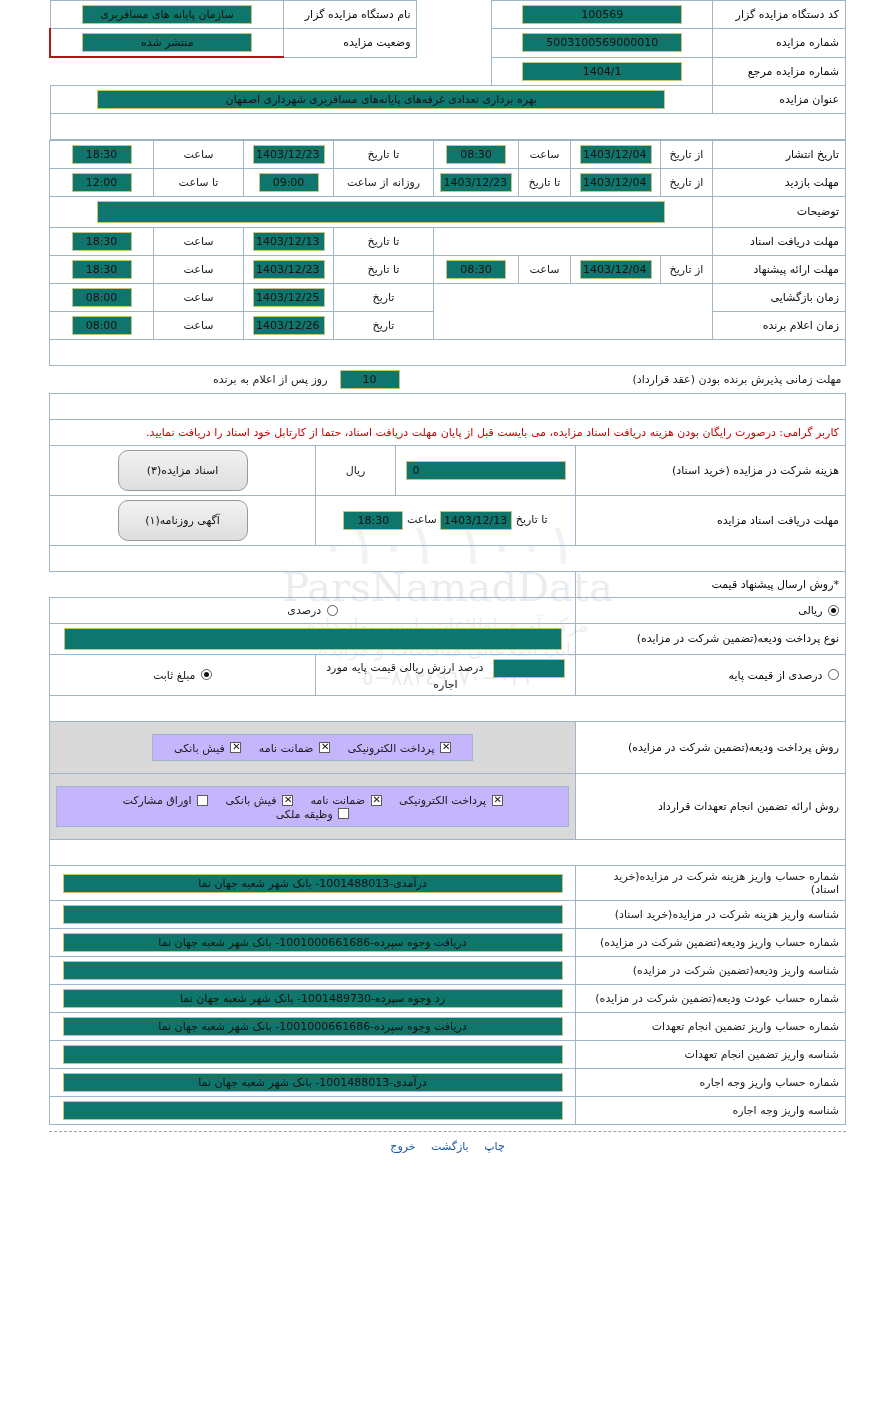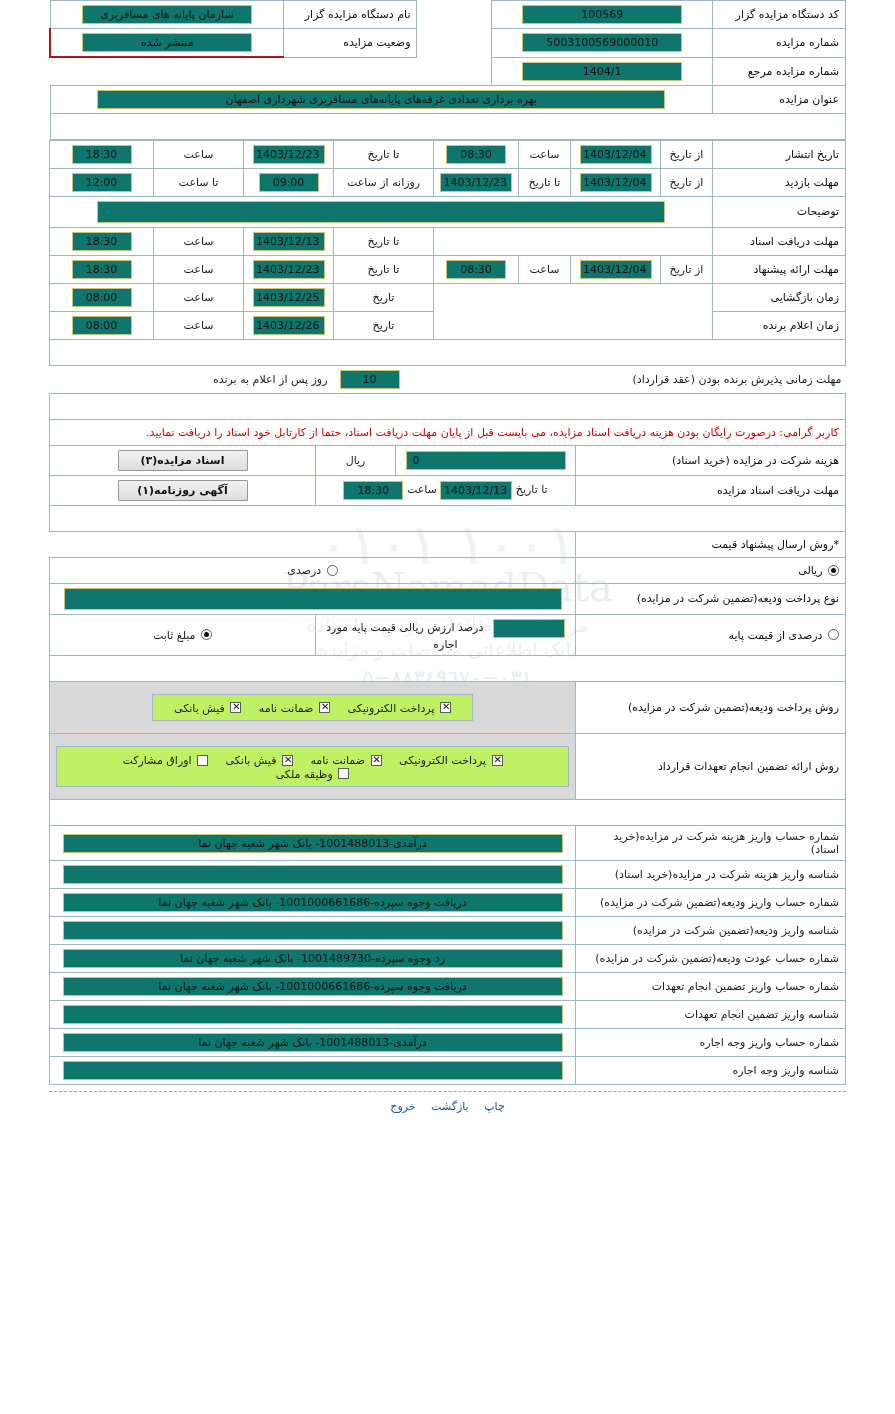--- a/index.html
+++ b/index.html
@@ -97,27 +97,26 @@
     color: #cc0000;
     text-align: right;
     padding: 5px 8px;
     font-size: 11px;
     background: #fff;
   }
   .btn {
     display: inline-block;
     background: linear-gradient(#f2f2f2,#dedede);
     border: 1px solid #999;
-    border-radius: 1px;
-    padding: 3px 12px;
+    border-radius: 10px;
+    padding: 13px 12px;
     font-size: 11px;
     color: #111;
     min-width: 130px;
     text-align: center;
-    font-weight: bold;
   }
   .radio, .chk {
     display: inline-block;
     vertical-align: middle;
     margin-left: 2px;
   }
   .radio {
     width: 11px; height: 11px; border-radius: 50%;
     border: 1px solid #5b5b5b; background: #fff; position: relative;
   }
@@ -137,21 +136,21 @@
   .optlabel { vertical-align: middle; }
 
   .grayrow td.graybox {
     background: #d9d9d9;
     text-align: center;
     padding: 12px 6px;
   }
   .innerbox {
     display: inline-block;
     border: 1px solid #9fb6c9;
-    background: #bef264;
+    background: #c4b5fd;
     padding: 6px 14px;
   }
   .dashedrow td {
     border: none;
     border-top: 1px dashed #9aa6ad;
     height: 8px;
     padding: 0;
   }
 
   .sep-dashed {

